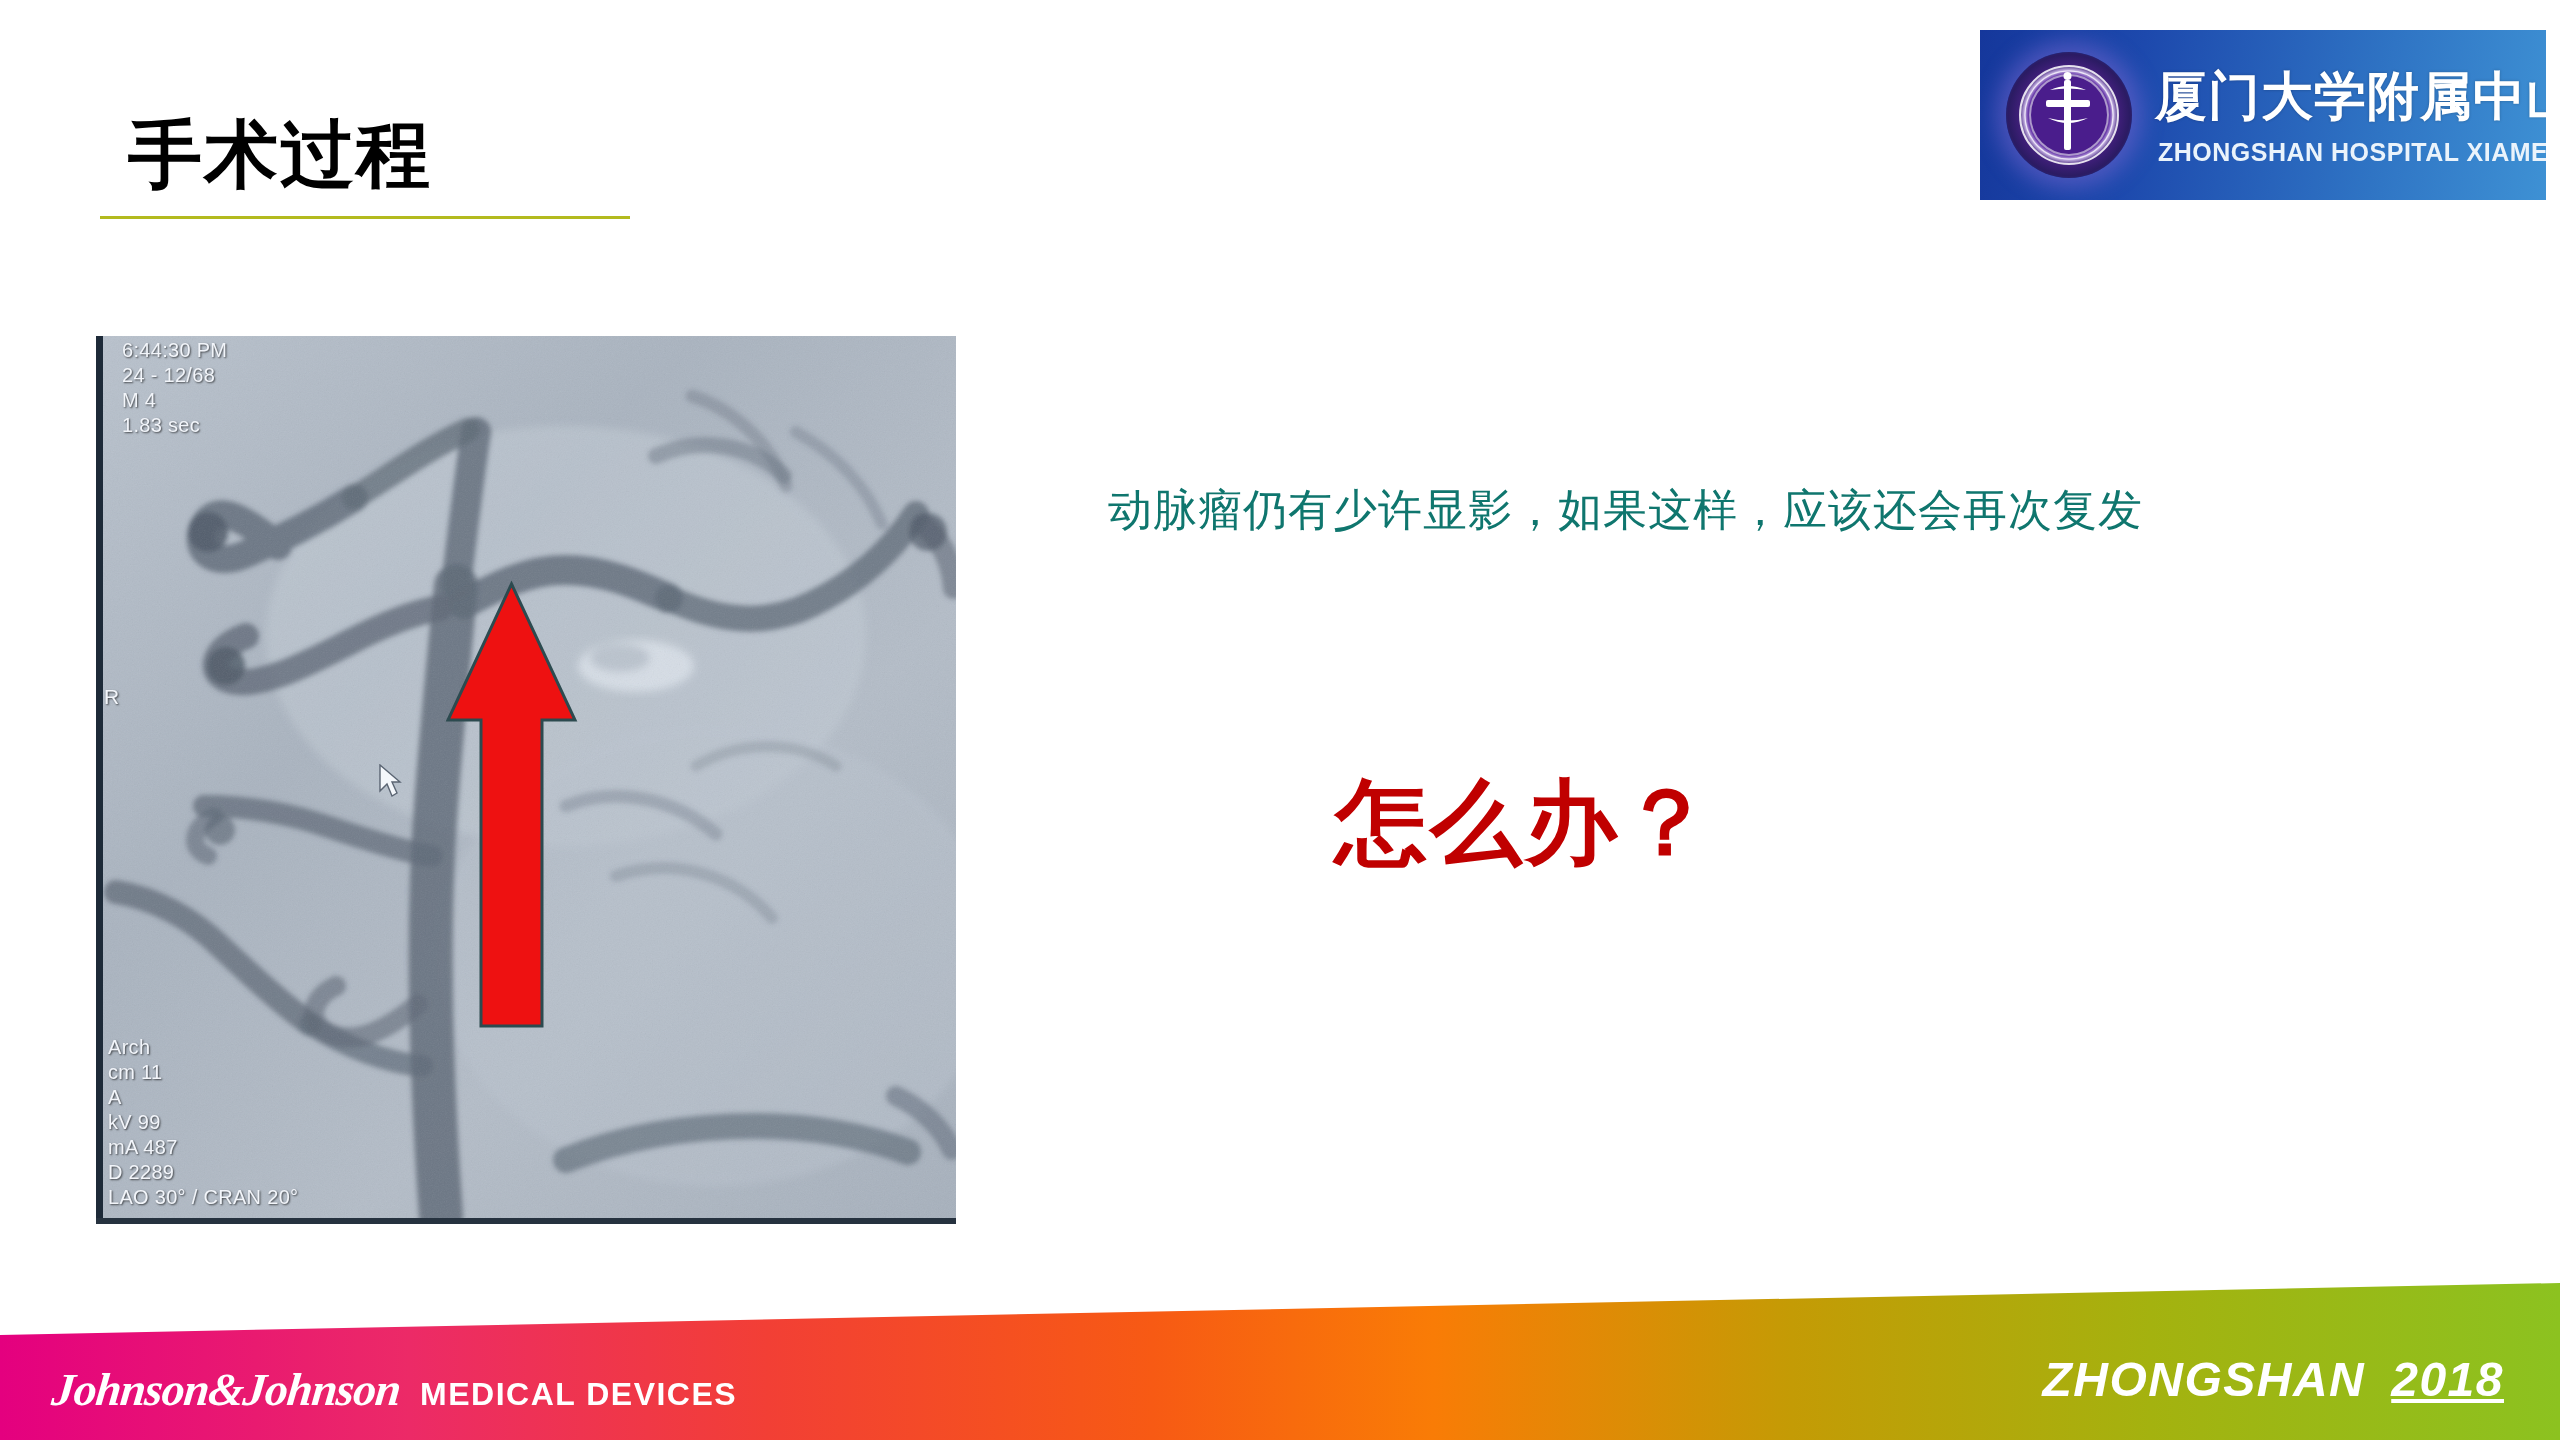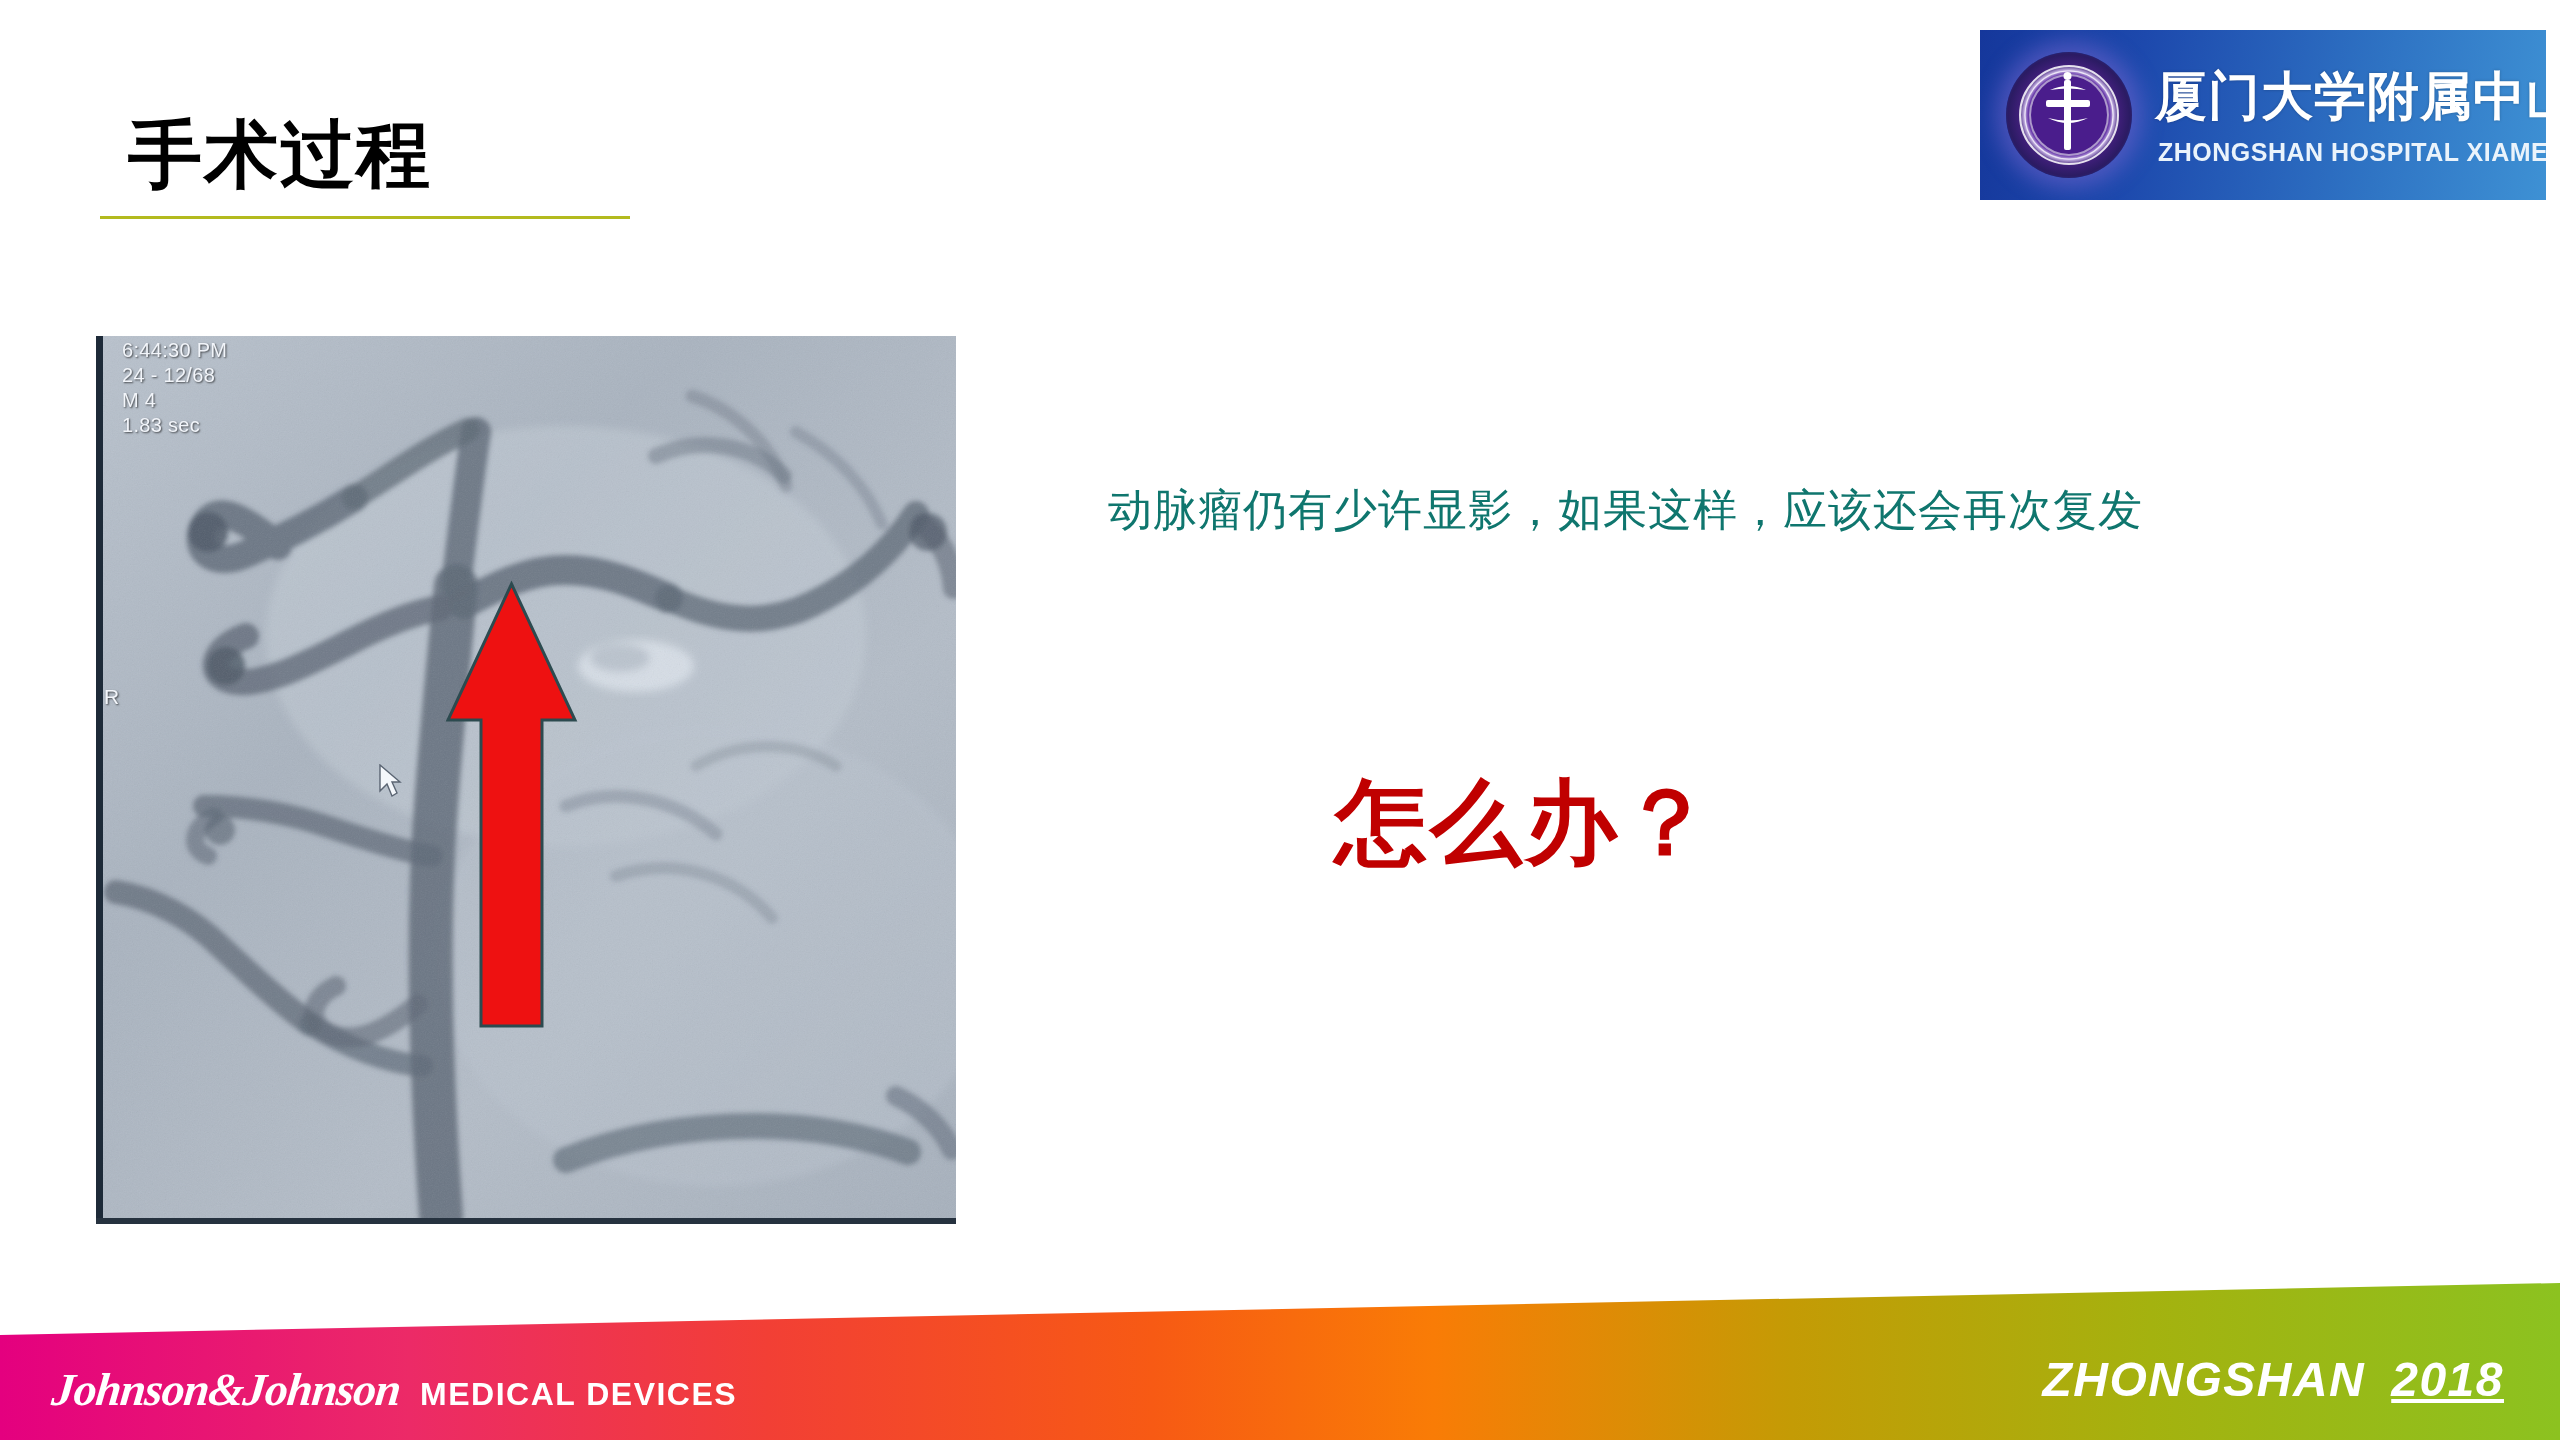--- a/index.html
+++ b/index.html
@@ -347,20 +347,27 @@
   <div id="angio-left-bar"></div>
   <div id="angio-bottom-bar"></div>
 
   <div class="angio-overlay-text" id="angio-meta-top">6:44:30 PM
 24 - 12/68
 M 4
 1.83 sec</div>
 
   <div class="angio-overlay-text" id="angio-side-marker">R</div>
 
+  <div class="angio-overlay-text" id="angio-meta-bottom">Arch
+cm 11
+A
+kV 99
+mA 487
+D 2289
+LAO 30° / CRAN 20°</div>
 
   <svg id="angio-arrow" viewBox="0 0 135 450">
     <polygon points="67.5,4 131,140 98,140 98,446 37,446 37,140 4,140" fill="#ee1111" stroke="#2c4a4f" stroke-width="3"></polygon>
   </svg>
 
   <svg id="angio-cursor" viewBox="0 0 26 34">
     <polygon points="3,1 3,27 10,20 15,32 20,29 15,18 23,18" fill="#f4f7fb" stroke="#5a6472" stroke-width="1.4"></polygon>
   </svg>
 </div>
 

